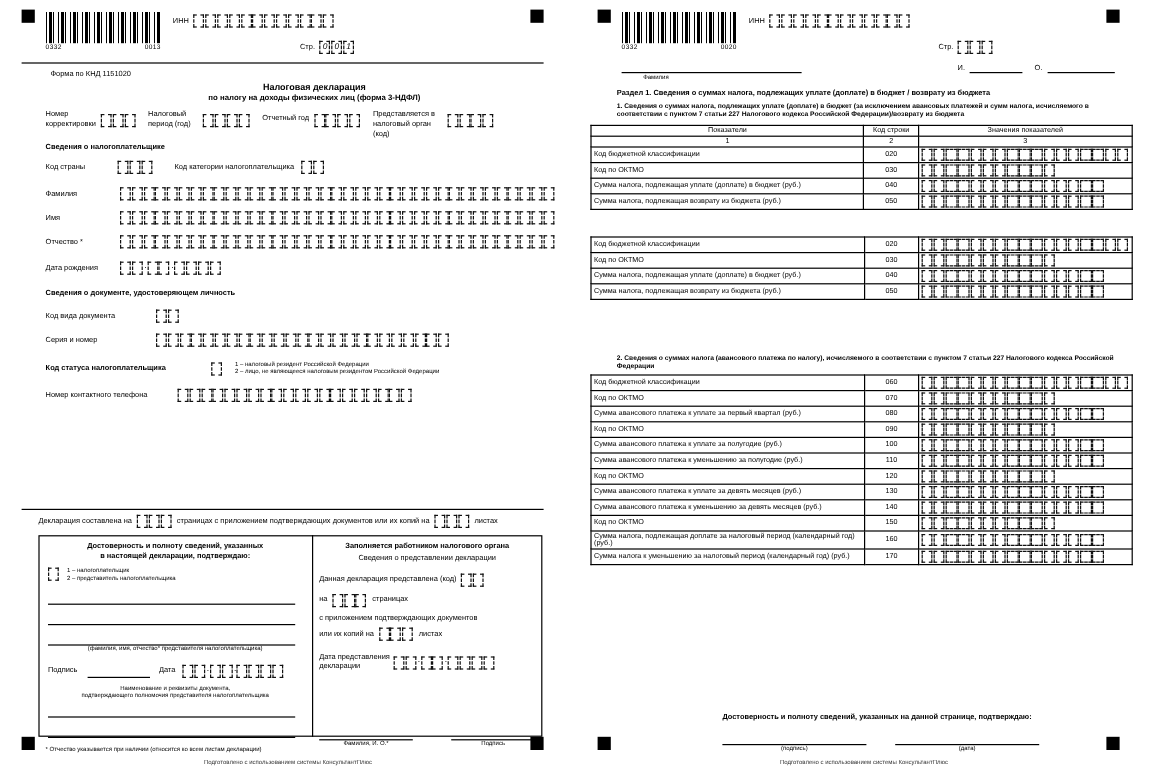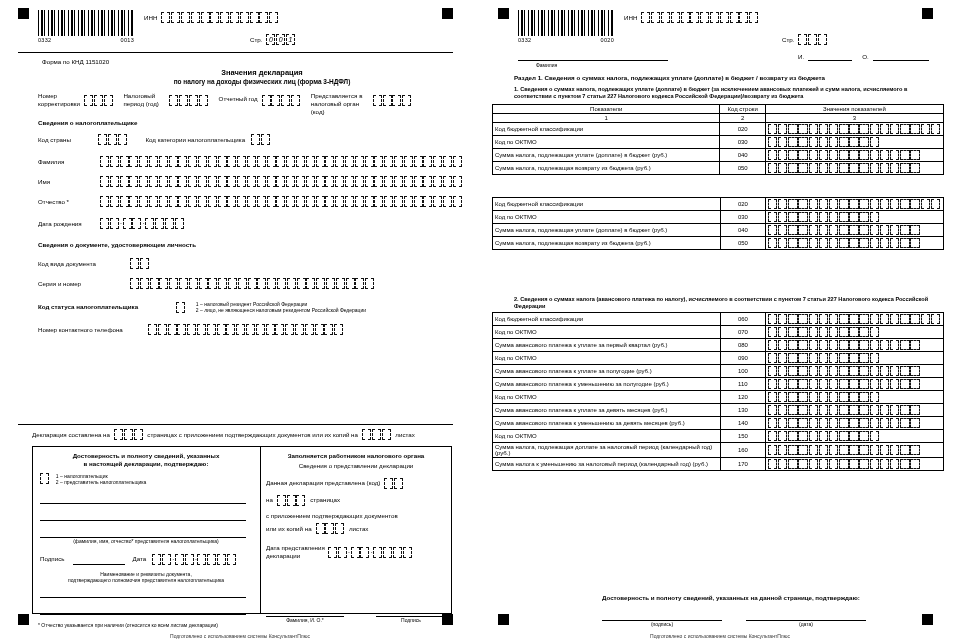--- a/index.html
+++ b/index.html
@@ -93,21 +93,21 @@
           <i class="cell" style="display:flex;align-items:center;justify-content:center;font-size:7px;">0</i>
           <i class="cell" style="display:flex;align-items:center;justify-content:center;font-size:7px;">1</i>
         </span>
       </div>
 
       <div class="hline" style="left:6px;top:46px;width:435px;"></div>
 
       <div class="lbl" style="position:absolute;left:30px;top:52px;">Форма по КНД 1151020</div>
 
       <div style="position:absolute;left:130px;top:62px;width:240px;text-align:center;">
-        <div class="lbl-b" style="font-size:7.5px;">Значения декларация</div>
+        <div class="lbl-b" style="font-size:7.5px;">Налоговая декларация</div>
         <div class="lbl-b" style="font-size:6.5px;margin-top:1px;">по налогу на доходы физических лиц (форма 3-НДФЛ)</div>
       </div>
 
       <div style="position:absolute;left:26px;top:86px;width:420px;display:flex;align-items:flex-start;">
         <div style="width:46px;">
           <div class="lbl" style="white-space:pre-line;">Номер
 корректировки</div>
         </div>
         <span class="cells" style="margin-top:3px;">
           <i class="cell"></i>

